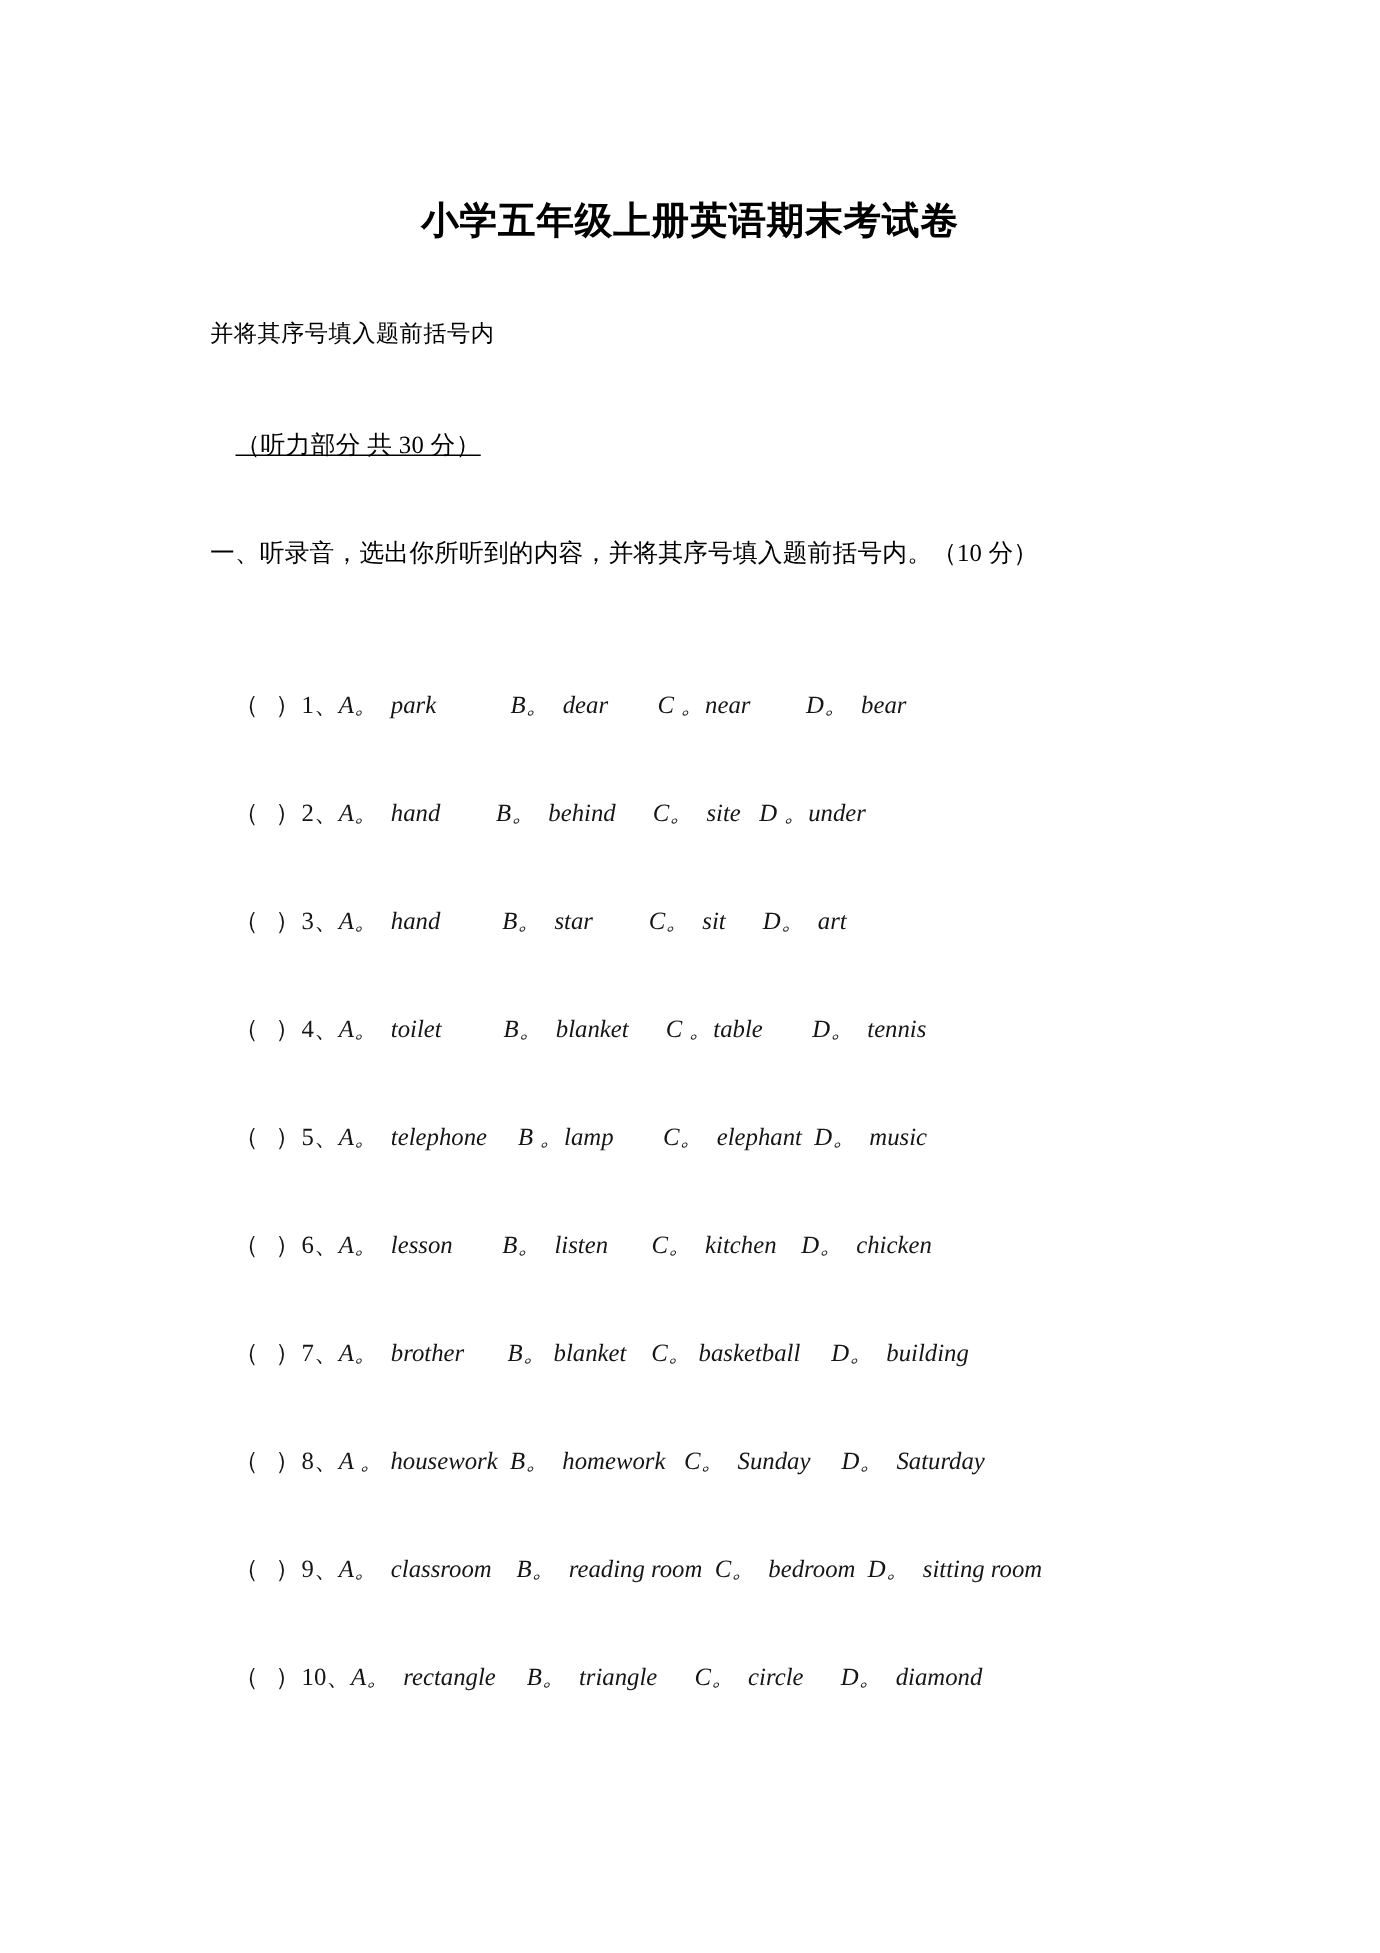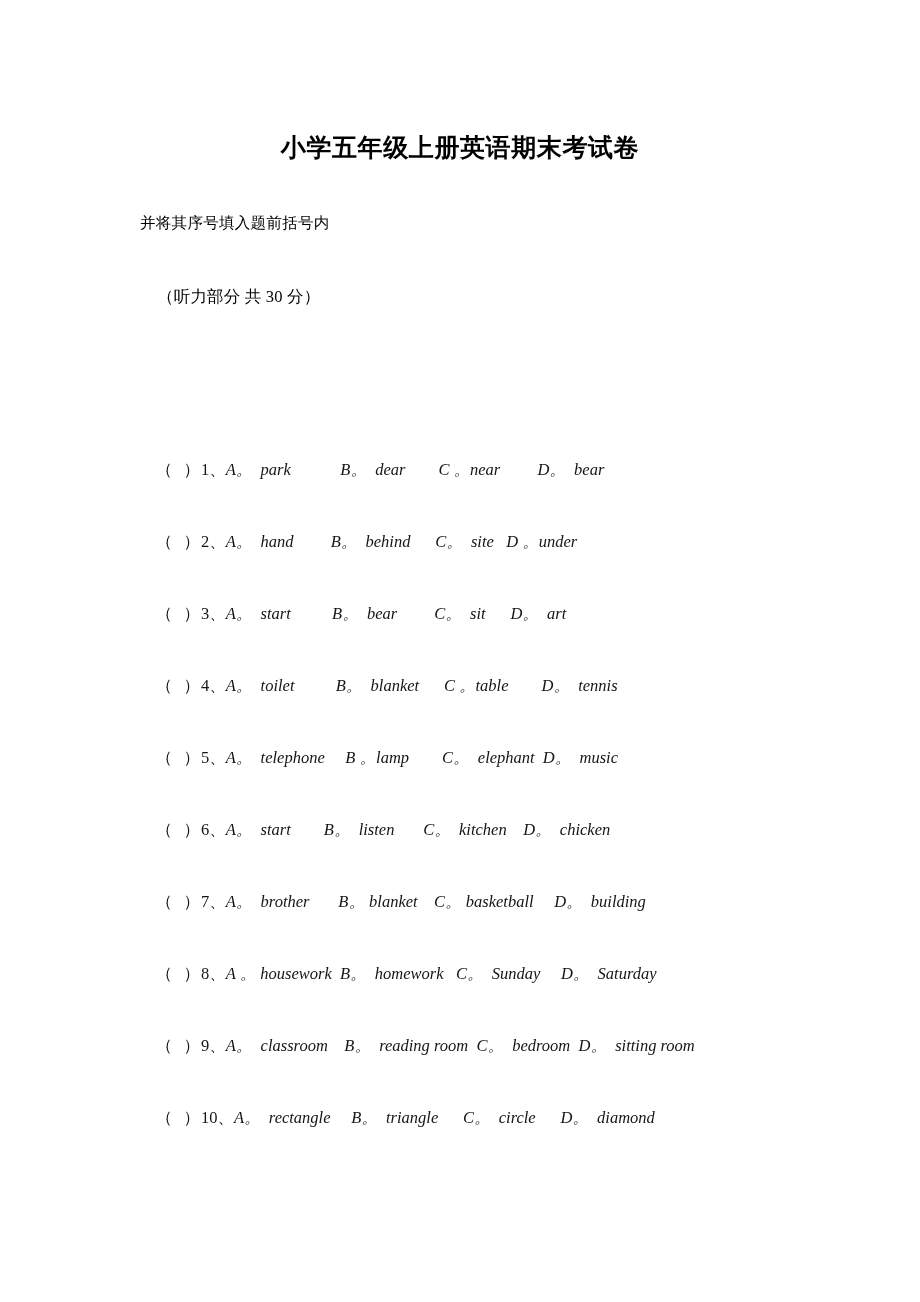--- a/index.html
+++ b/index.html
@@ -49,20 +49,21 @@
   }
 
   
   .section-banner {
     position: absolute;
     left: 157px;
     top: 285px;
     font-size: 16.5px;
     line-height: 24px;
     letter-spacing: 0.2px;
+    text-decoration: underline;
   }
 
   
   .instruction {
     position: absolute;
     left: 140px;
     font-size: 16.5px;
     line-height: 24px;
     letter-spacing: 0.1px;
     white-space: nowrap;
@@ -116,46 +117,47 @@
 <body>
 
 <div class="page">
 
   <div class="doc-title">小学五年级上册英语期末考试卷</div>
 
   <div class="doc-subtitle">并将其序号填入题前括号内</div>
 
   <div class="section-banner">（听力部分 共 30 分）</div>
 
+  <div class="instruction one">一、听录音，选出你所听到的内容，并将其序号填入题前括号内。（10 分）</div>
 
 
   <div class="q-list">
 
     <div class="q-row" style="top:434px;">
       <span class="q-bracket">（  ）</span><span class="q-num">1、</span><span class="q-opts">A。  park            B。  dear        C 。near         D。  bear</span>
     </div>
 
     <div class="q-row" style="top:506px;">
       <span class="q-bracket">（  ）</span><span class="q-num">2、</span><span class="q-opts">A。  hand         B。  behind      C。  site   D 。under</span>
     </div>
 
     <div class="q-row" style="top:578px;">
-      <span class="q-bracket">（  ）</span><span class="q-num">3、</span><span class="q-opts">A。  start          B。  bear         C。  sit      D。  art</span>
+      <span class="q-bracket">（  ）</span><span class="q-num">3、</span><span class="q-opts">A。  hand          B。  star         C。  sit      D。  art</span>
     </div>
 
     <div class="q-row" style="top:650px;">
       <span class="q-bracket">（  ）</span><span class="q-num">4、</span><span class="q-opts">A。  toilet          B。  blanket      C 。table        D。  tennis</span>
     </div>
 
     <div class="q-row" style="top:722px;">
       <span class="q-bracket">（  ）</span><span class="q-num">5、</span><span class="q-opts">A。  telephone     B 。lamp        C。  elephant  D。  music</span>
     </div>
 
     <div class="q-row" style="top:794px;">
-      <span class="q-bracket">（  ）</span><span class="q-num">6、</span><span class="q-opts">A。  start        B。  listen       C。  kitchen    D。  chicken</span>
+      <span class="q-bracket">（  ）</span><span class="q-num">6、</span><span class="q-opts">A。  lesson        B。  listen       C。  kitchen    D。  chicken</span>
     </div>
 
     <div class="q-row" style="top:866px;">
       <span class="q-bracket">（  ）</span><span class="q-num">7、</span><span class="q-opts">A。  brother       B。 blanket    C。 basketball     D。  building</span>
     </div>
 
     <div class="q-row" style="top:938px;">
       <span class="q-bracket">（  ）</span><span class="q-num">8、</span><span class="q-opts">A 。 housework  B。  homework   C。  Sunday     D。  Saturday</span>
     </div>
 

